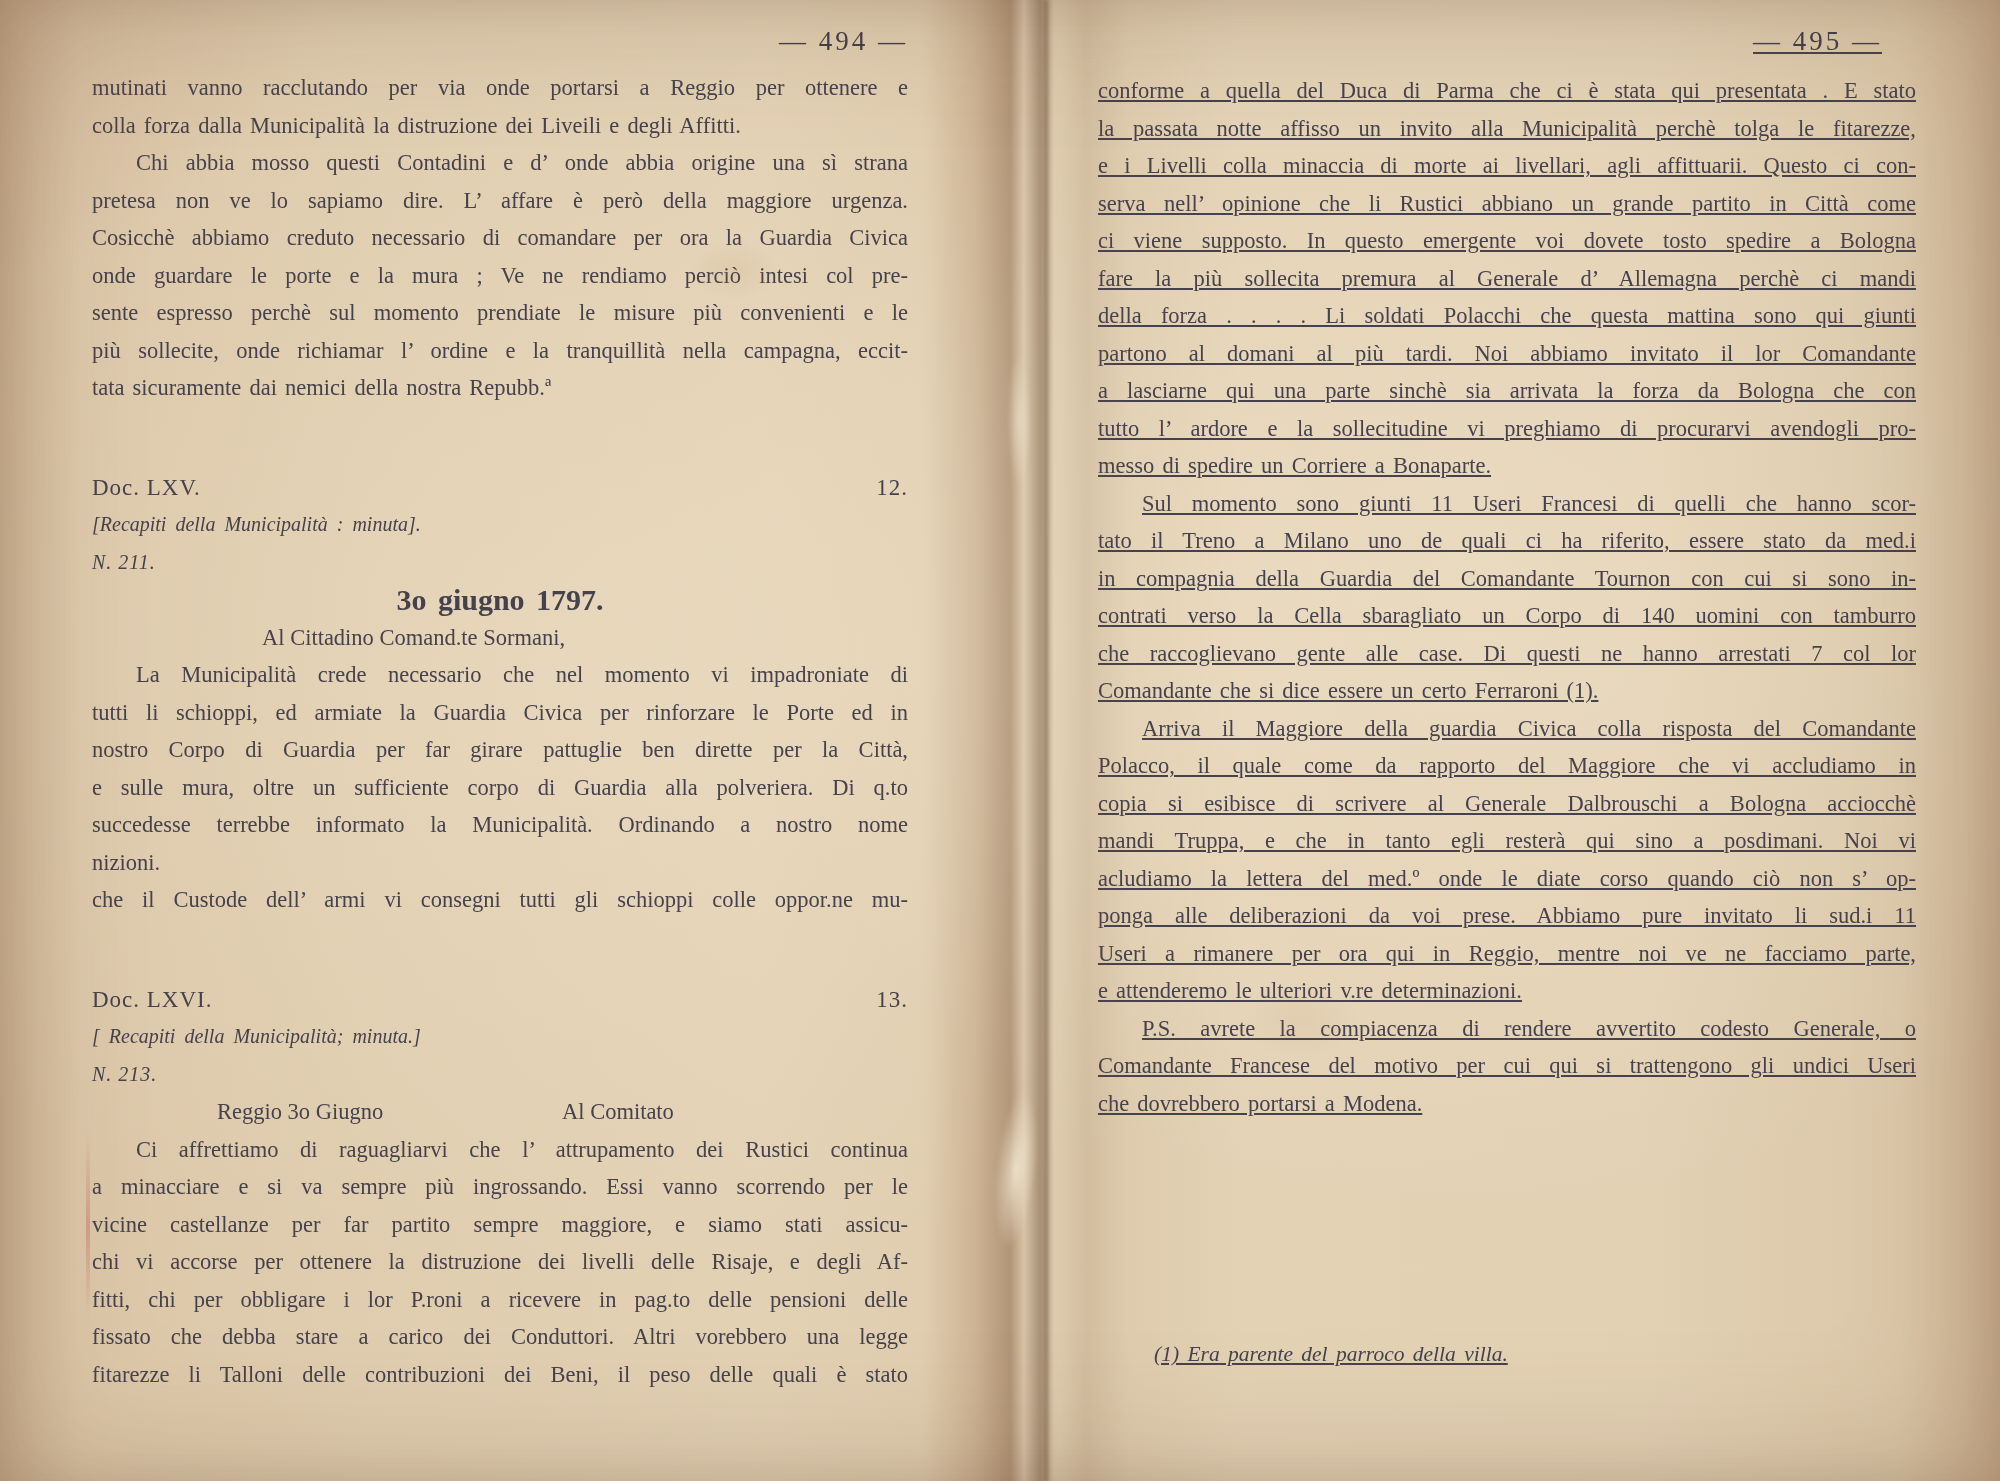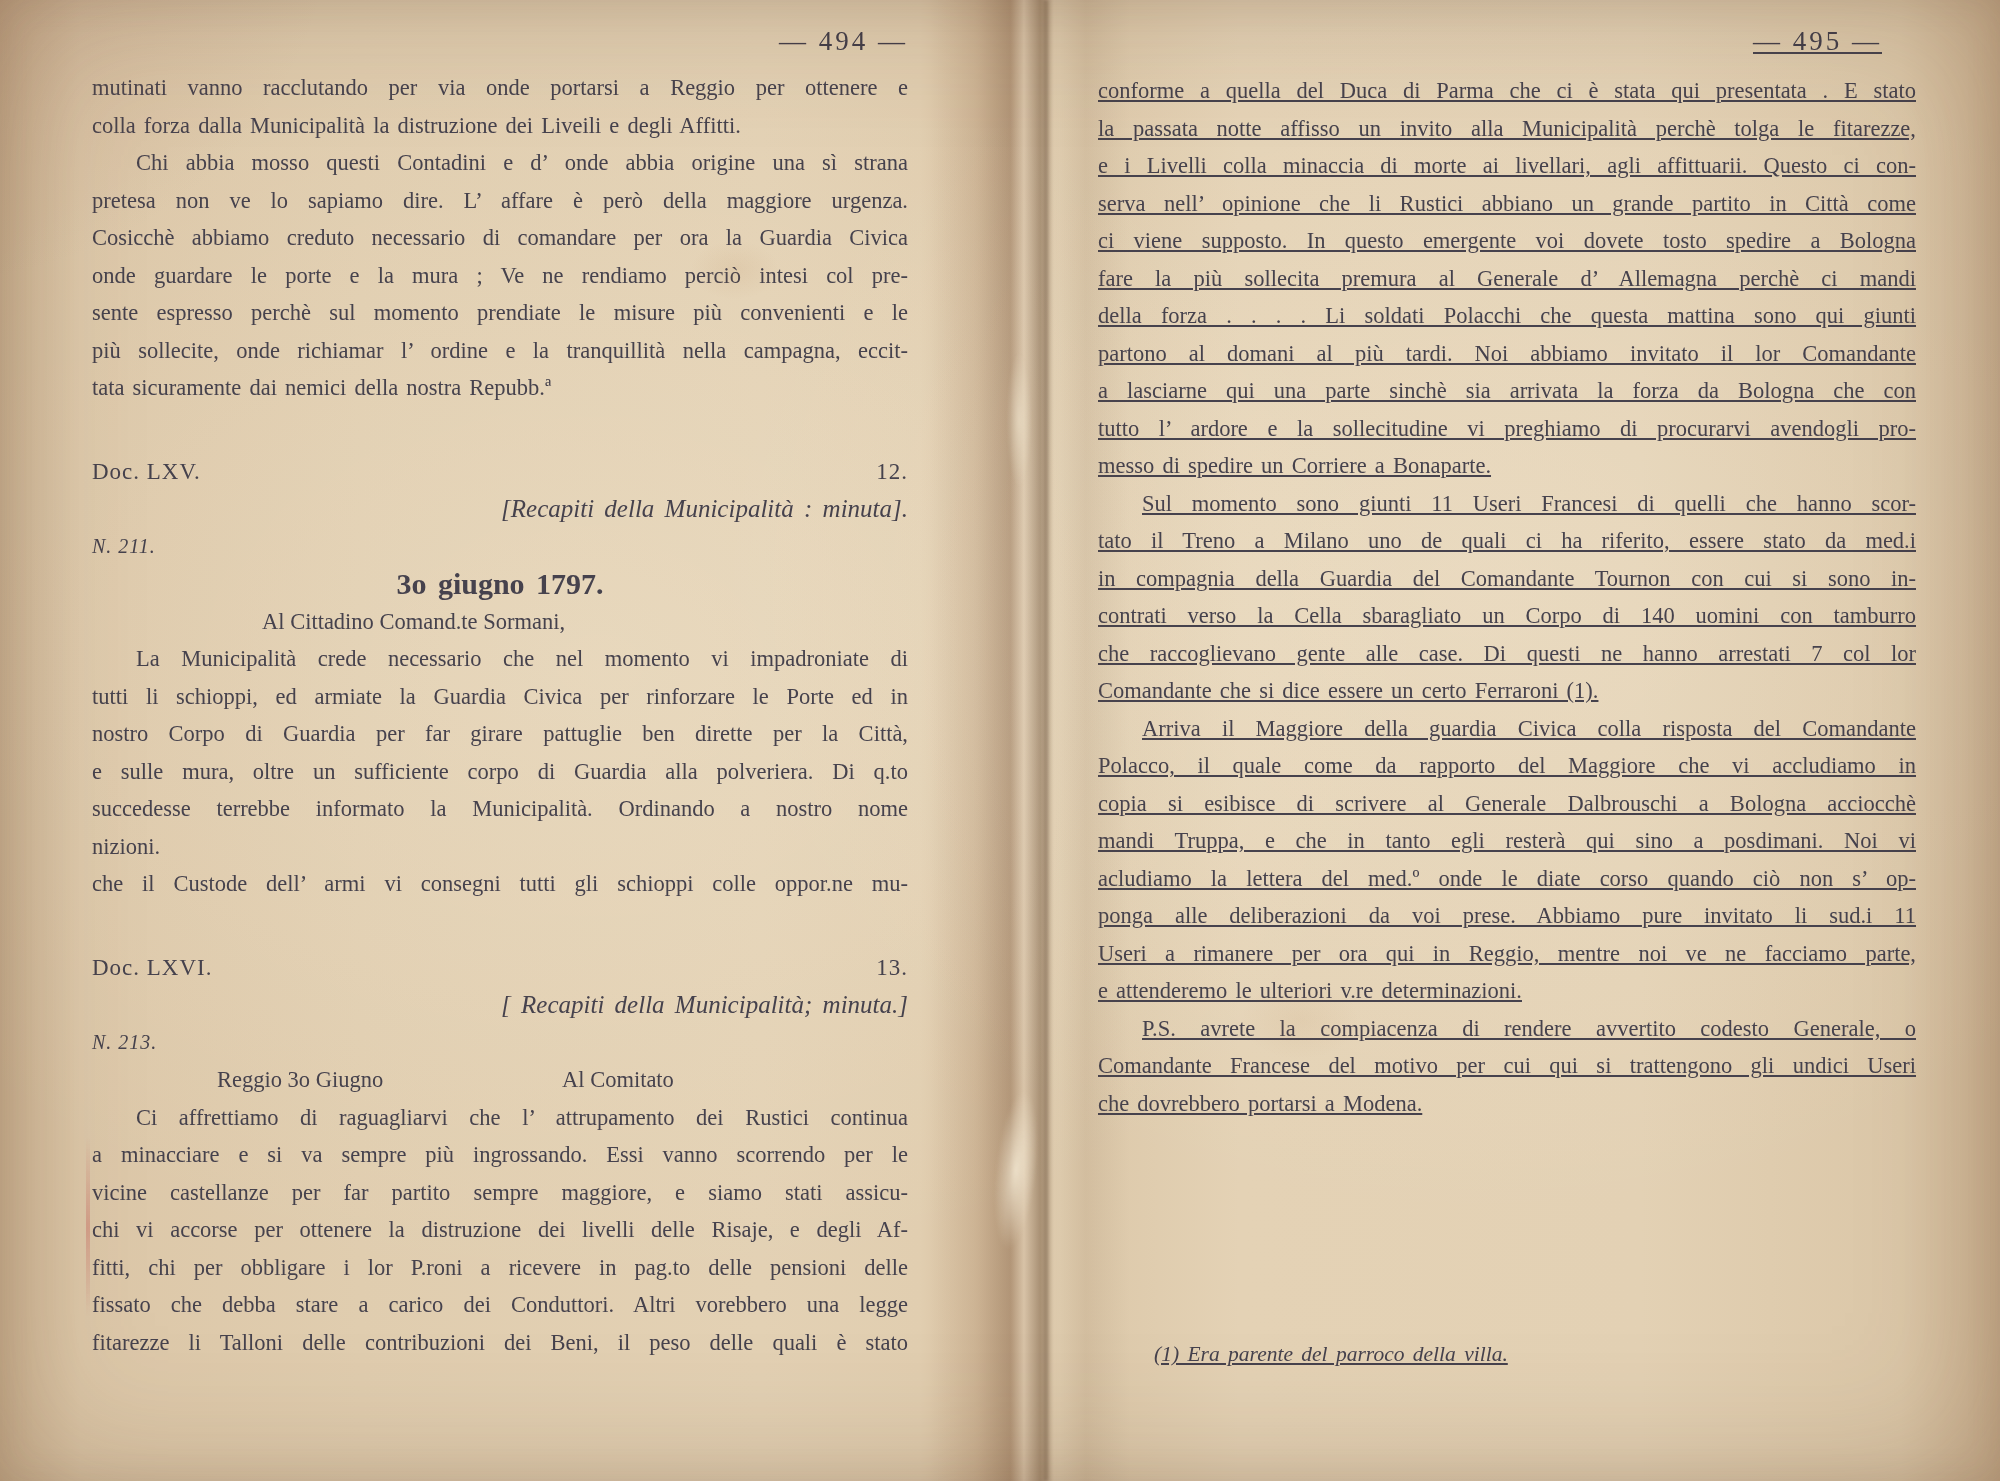--- a/index.html
+++ b/index.html
@@ -52,24 +52,24 @@
     font-size:27px;letter-spacing:3px;color:#423e4a;}
   .col-right .pg-header{padding-right:34px;}
 
   .line{height:37.5px;line-height:37.5px;font-size:22.5px;word-spacing:2.5px;
     text-align:justify;text-align-last:justify;white-space:normal;overflow:visible;}
   .line.pl{text-align-last:left;}
   .line.ind{padding-left:44px;}
   .first-after-header{margin-top:9px;}
   .col-right .first-after-header{margin-top:12px;}
 
-  .docrow{position:relative;height:37.5px;line-height:37.5px;margin-top:46px;font-size:23px;}
+  .docrow{position:relative;height:37.5px;line-height:37.5px;margin-top:62px;font-size:23px;}
   .doclabel{position:absolute;left:0;letter-spacing:1px;}
   .docnum{position:absolute;left:0;right:0;text-align:right;font-weight:400;letter-spacing:1px;}
-  .subtitle{height:37.5px;line-height:37.5px;text-align:right;font-style:italic;font-size:25px;word-spacing:4px;font-family:Liberation Serif, serif;}
+  .subtitle{height:37.5px;line-height:37.5px;text-align:left;font-style:italic;font-size:20px;word-spacing:4px;font-family:Liberation Serif, serif;}
   .refline{height:37.5px;line-height:37.5px;font-style:italic;font-size:20px;letter-spacing:1px;}
   .dateline{height:37.5px;line-height:37.5px;text-align:center;font-size:30px;word-spacing:4px;font-weight:bold;}
   .addrline{height:37.5px;line-height:37.5px;font-size:22.5px;padding-left:170px;}
   .placerow{position:relative;height:37.5px;line-height:37.5px;font-size:22.5px;}
   .place{position:absolute;left:125px;}
   .comitato{position:absolute;left:470px;}
   .footnote{margin-top:215px;height:34px;line-height:34px;font-style:italic;
     font-size:21.5px;padding-left:56px;word-spacing:3px;}
 </style>
 </head>

